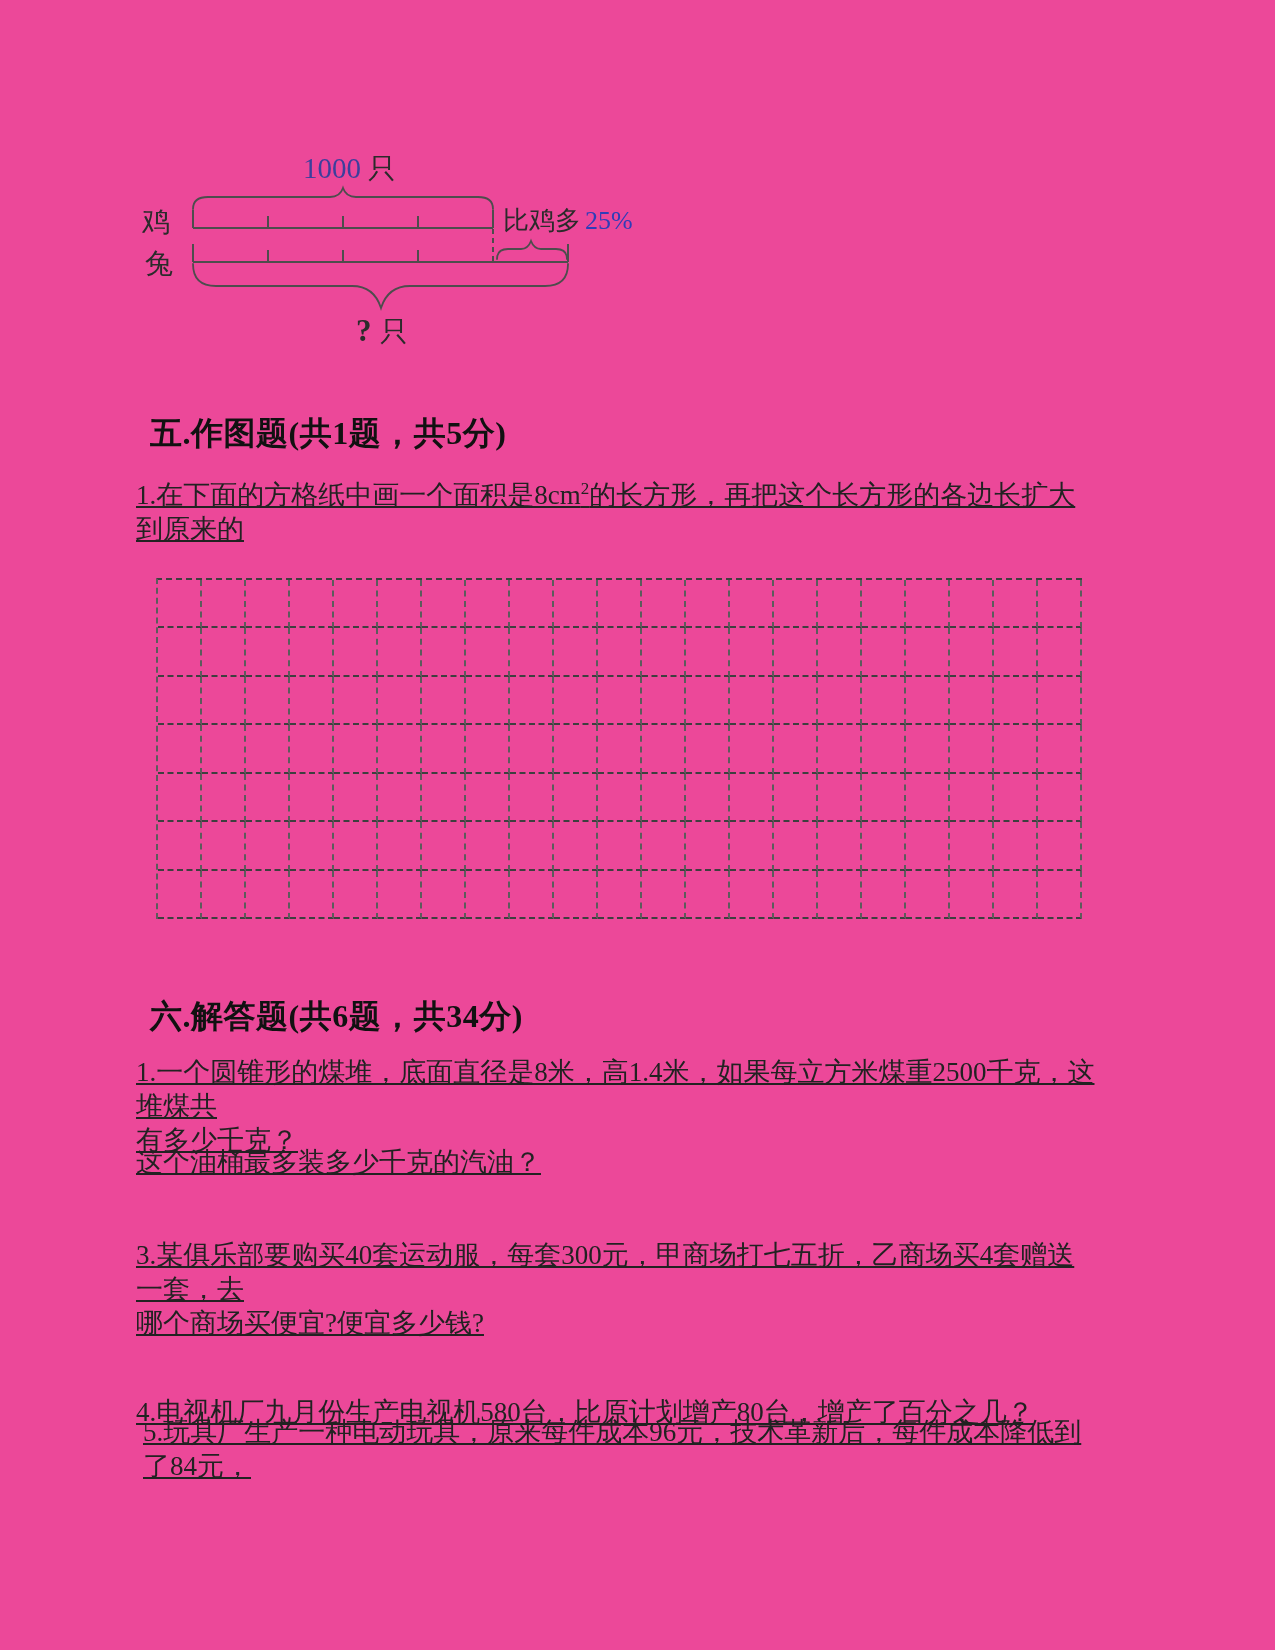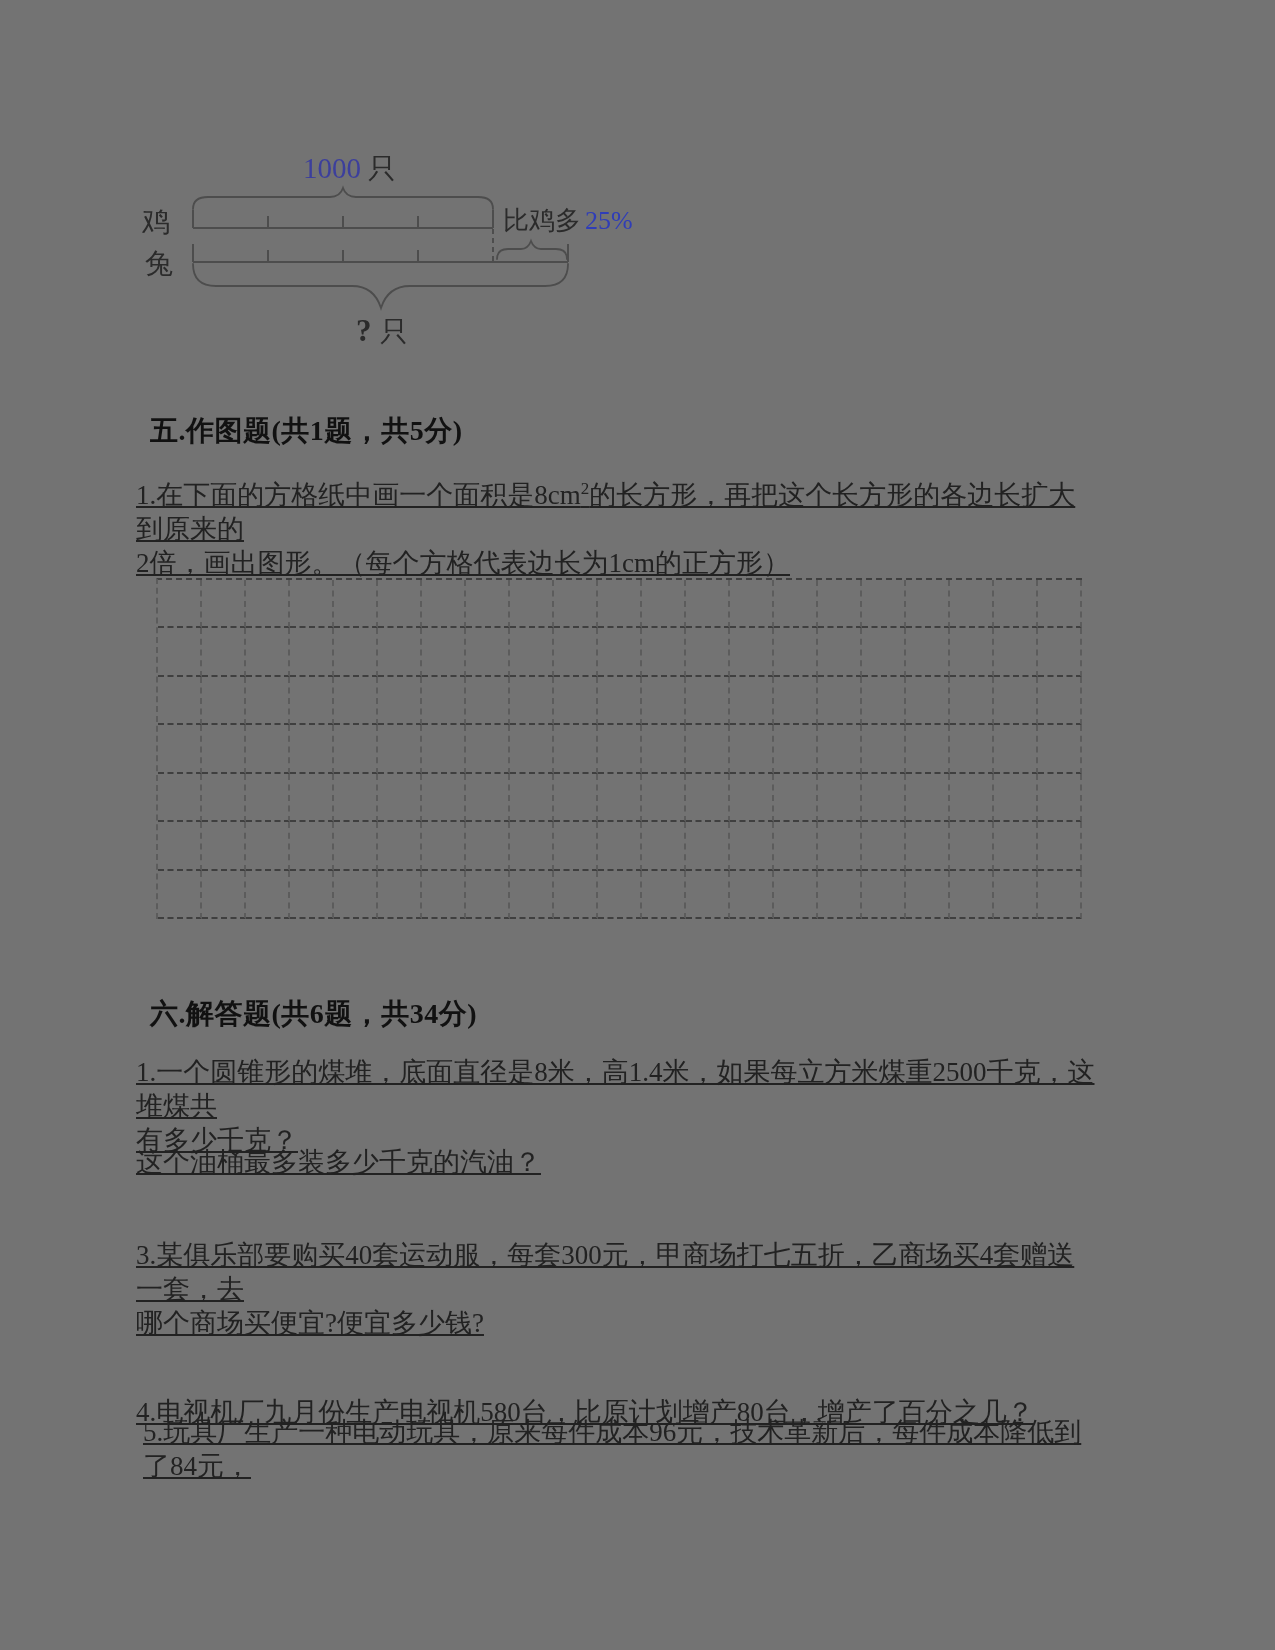--- a/index.html
+++ b/index.html
@@ -1,28 +1,28 @@
 <!DOCTYPE html>
 <html><head>
 <meta charset="utf-8">
 <style>
   * { margin: 0; padding: 0; box-sizing: border-box; }
   html,body { background: #ffffff; }
   .page {
     position: relative;
     width: 1275px;
     height: 1650px;
-    background: #737373;
+    background: #ec4899;
     font-family: "Liberation Serif", "DejaVu Serif", serif;
     color: #222222;
     overflow: hidden;
   }
   .abs { position: absolute; }
   .heading {
-    font-size: 28px;
+    font-size: 32px;
     font-weight: bold;
     color: #111111;
     letter-spacing: 0.5px;
   }
   .para {
     font-size: 27px;
     line-height: 34px;
     color: #222222;
     width: 965px;
   }
@@ -91,21 +91,20 @@
     <text x="585" y="229" font-size="26" fill="#2f3db8">25%</text>
 
     <text x="356" y="341" font-size="31" font-weight="bold" fill="#2b2b2b">?</text>
     <text x="380" y="341" font-size="28" fill="#2b2b2b">只</text>
   </svg>
 
   <div class="abs heading" style="left:150px; top:412px;">五.作图题(共1题，共5分)</div>
 
   <div class="abs para" style="left:136px; top:478px;">
     <span class="line"><span>1.在下面的方格纸中画一个面积是8cm</span><sup class="sq">2</sup><span>的长方形，再把这个长方形的各边长扩大到原来的</span></span>
-    <span class="line">2倍，画出图形。（每个方格代表边长为1cm的正方形）</span>
   </div>
 
   <div class="grid" style="grid-template-columns: repeat(21, 1fr); grid-template-rows: repeat(7, 1fr);">
       <div class="cell"></div>
       <div class="cell"></div>
       <div class="cell"></div>
       <div class="cell"></div>
       <div class="cell"></div>
       <div class="cell"></div>
       <div class="cell"></div>

